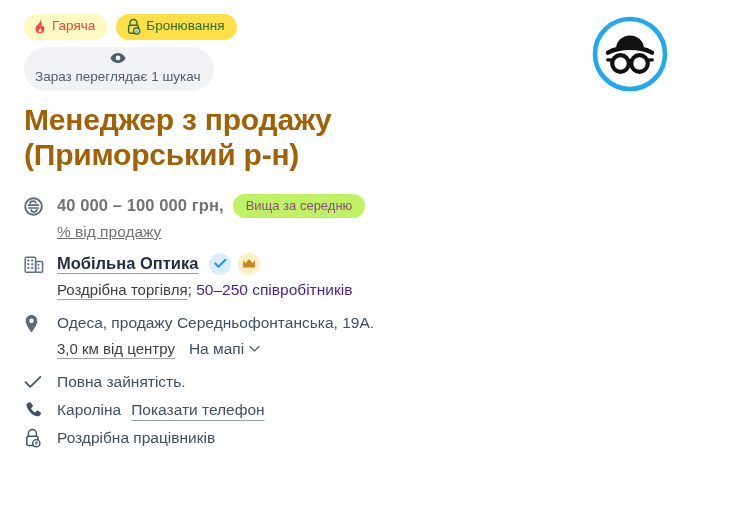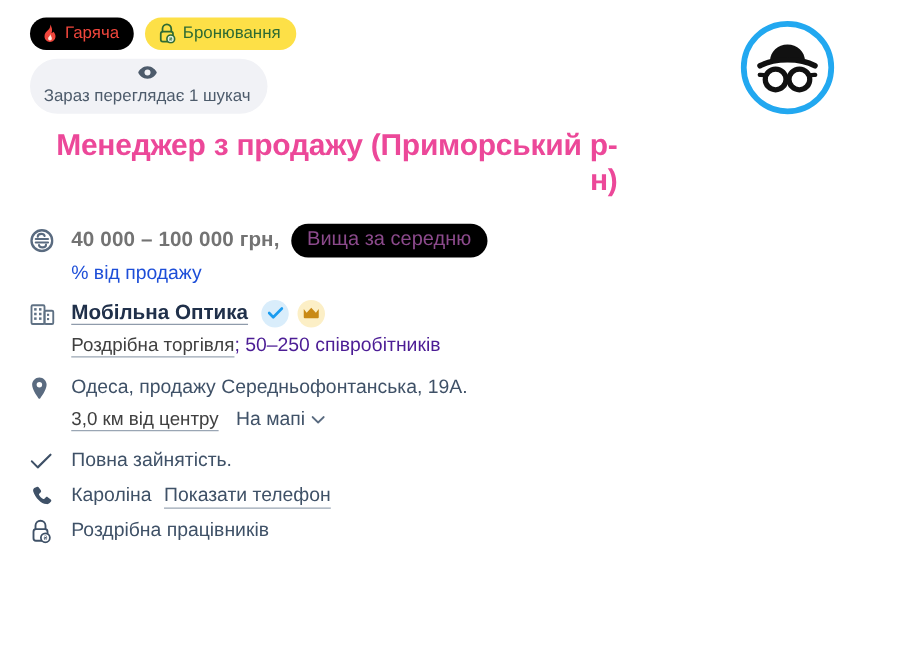--- a/index.html
+++ b/index.html
@@ -36,49 +36,48 @@
     display: inline-flex;
     align-items: center;
     gap: 5px;
     border-radius: 999px;
     padding: 4px 12px 5px 10px;
     font-size: 13.5px;
     line-height: 1.2;
     white-space: nowrap;
   }
   .badge-hot {
-    background: #000000;
+    background: #fef9c3;
     color: #f0463c;
     padding-left: 9px;
   }
   .badge-hot .badge-label { font-size: 13.5px; }
   .badge-booking {
     background: #fde047;
     color: #2f6b33;
   }
   .badge-viewers {
     background: #f1f2f6;
     color: #4d5b6b;
     padding: 5px 14px 6px 11px;
     flex-direction: column;
   }
   .badge-viewers .badge-label { color: #4d5b6b; }
 
   .icon-inline { display: inline-flex; align-items: center; }
 
   
   .job-title {
-    font-size: 24px;
+    font-size: 30px;
     font-weight: bold;
     line-height: 1.16;
-    color: #ec4899;
+    color: #a16207;
     letter-spacing: -0.2px;
     margin: 12px 0 20px 0;
     max-width: 470px;
-    text-align: right;
   }
 
   
   .info-list { margin: 0; padding: 0; }
   .info-row {
     display: flex;
     align-items: flex-start;
     margin-bottom: 2px;
   }
   .info-icon {
@@ -103,34 +102,35 @@
   }
 
   .salary-amount {
     font-size: 16.5px;
     font-weight: bold;
     color: #737373;
     letter-spacing: 0.1px;
   }
   .pill-above {
     display: inline-block;
-    background: #000000;
+    background: #bef264;
     color: #8c4a8c;
     border-radius: 999px;
-    font-size: 16px;
+    font-size: 13px;
     padding: 4px 13px 5px 13px;
     margin-left: 9px;
     white-space: nowrap;
   }
   .sub-text {
     font-size: 15.5px;
-    color: #1d4ed8;
+    color: #737373;
     margin-top: 4px;
     margin-bottom: 8px;
     display: block;
+    text-decoration: underline;
   }
 
   .company-name {
     font-size: 16.5px;
     font-weight: bold;
     color: #20304a;
     text-decoration: underline;
     text-decoration-color: #8f9bab;
     text-underline-offset: 4px;
     cursor: pointer;

